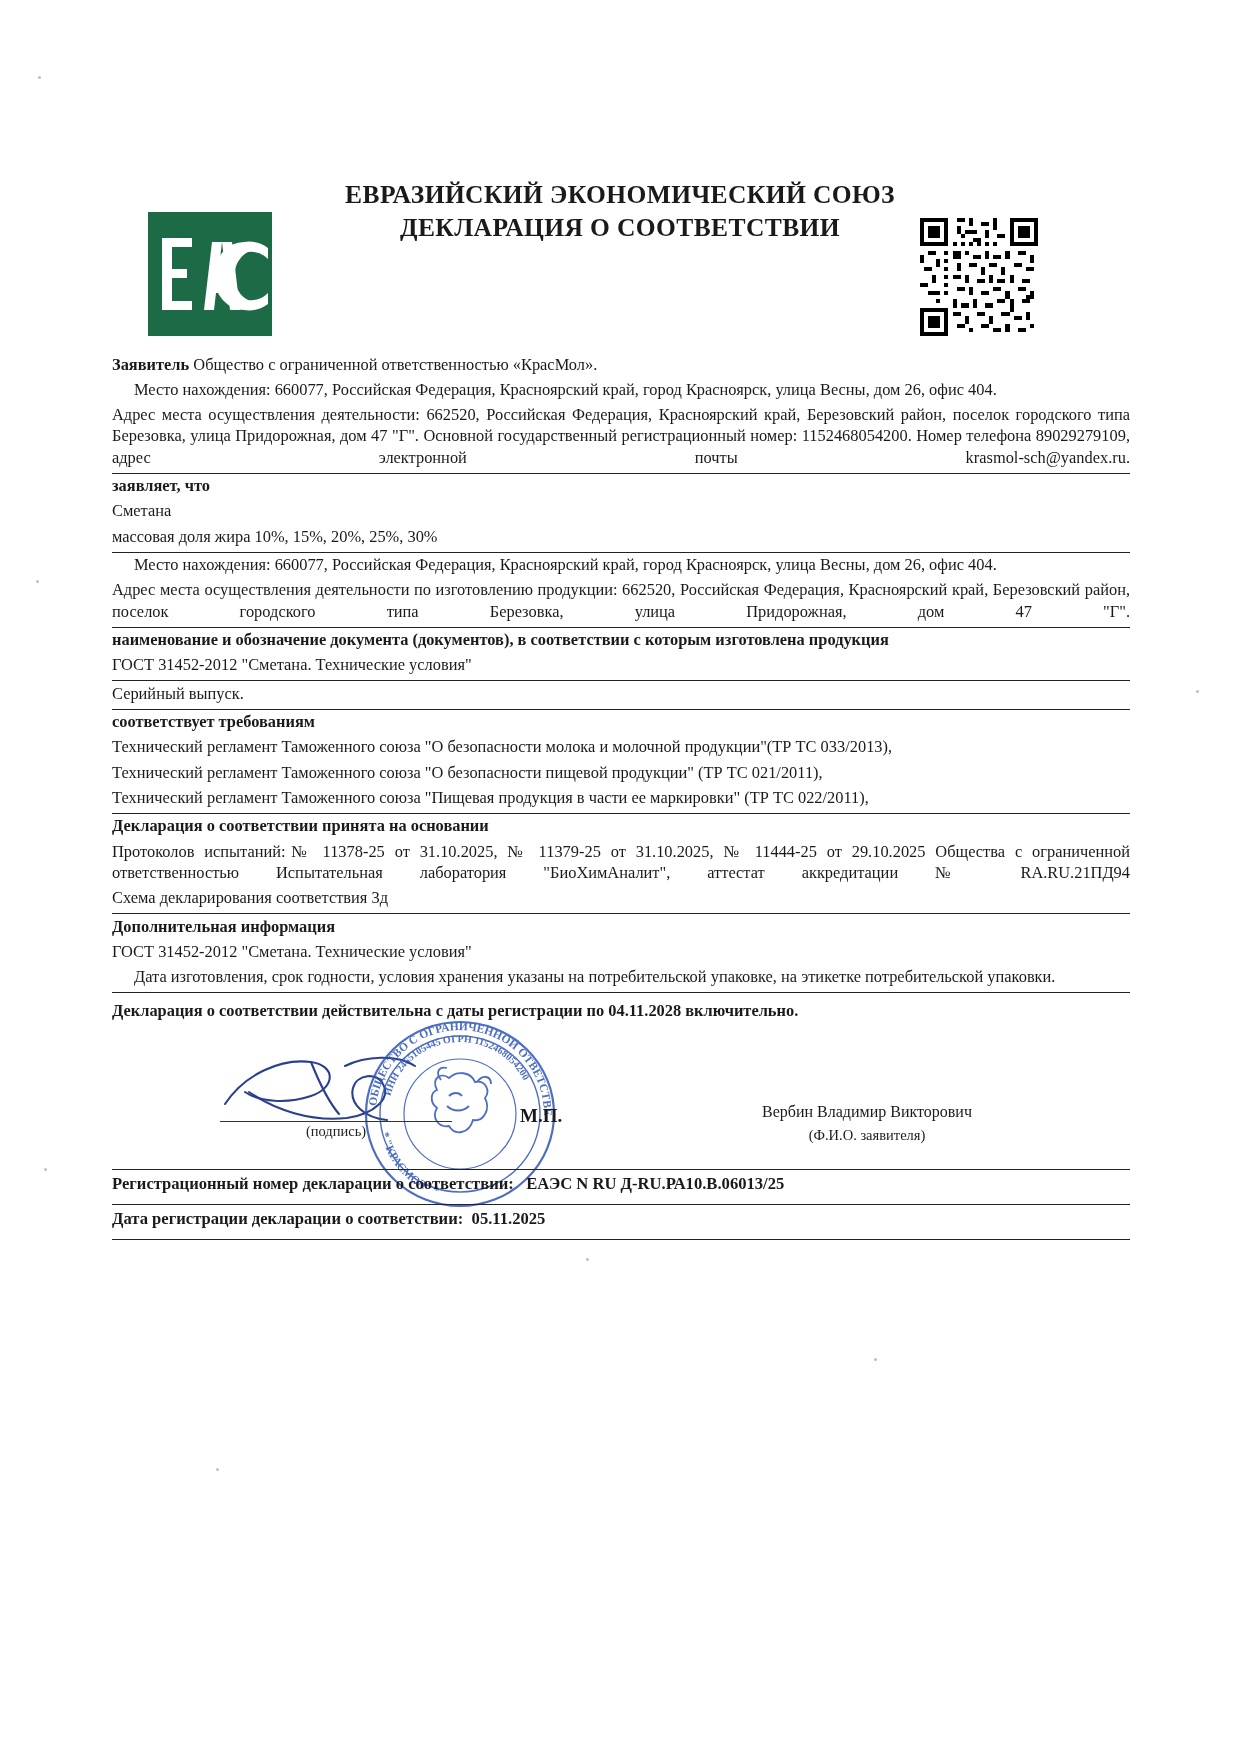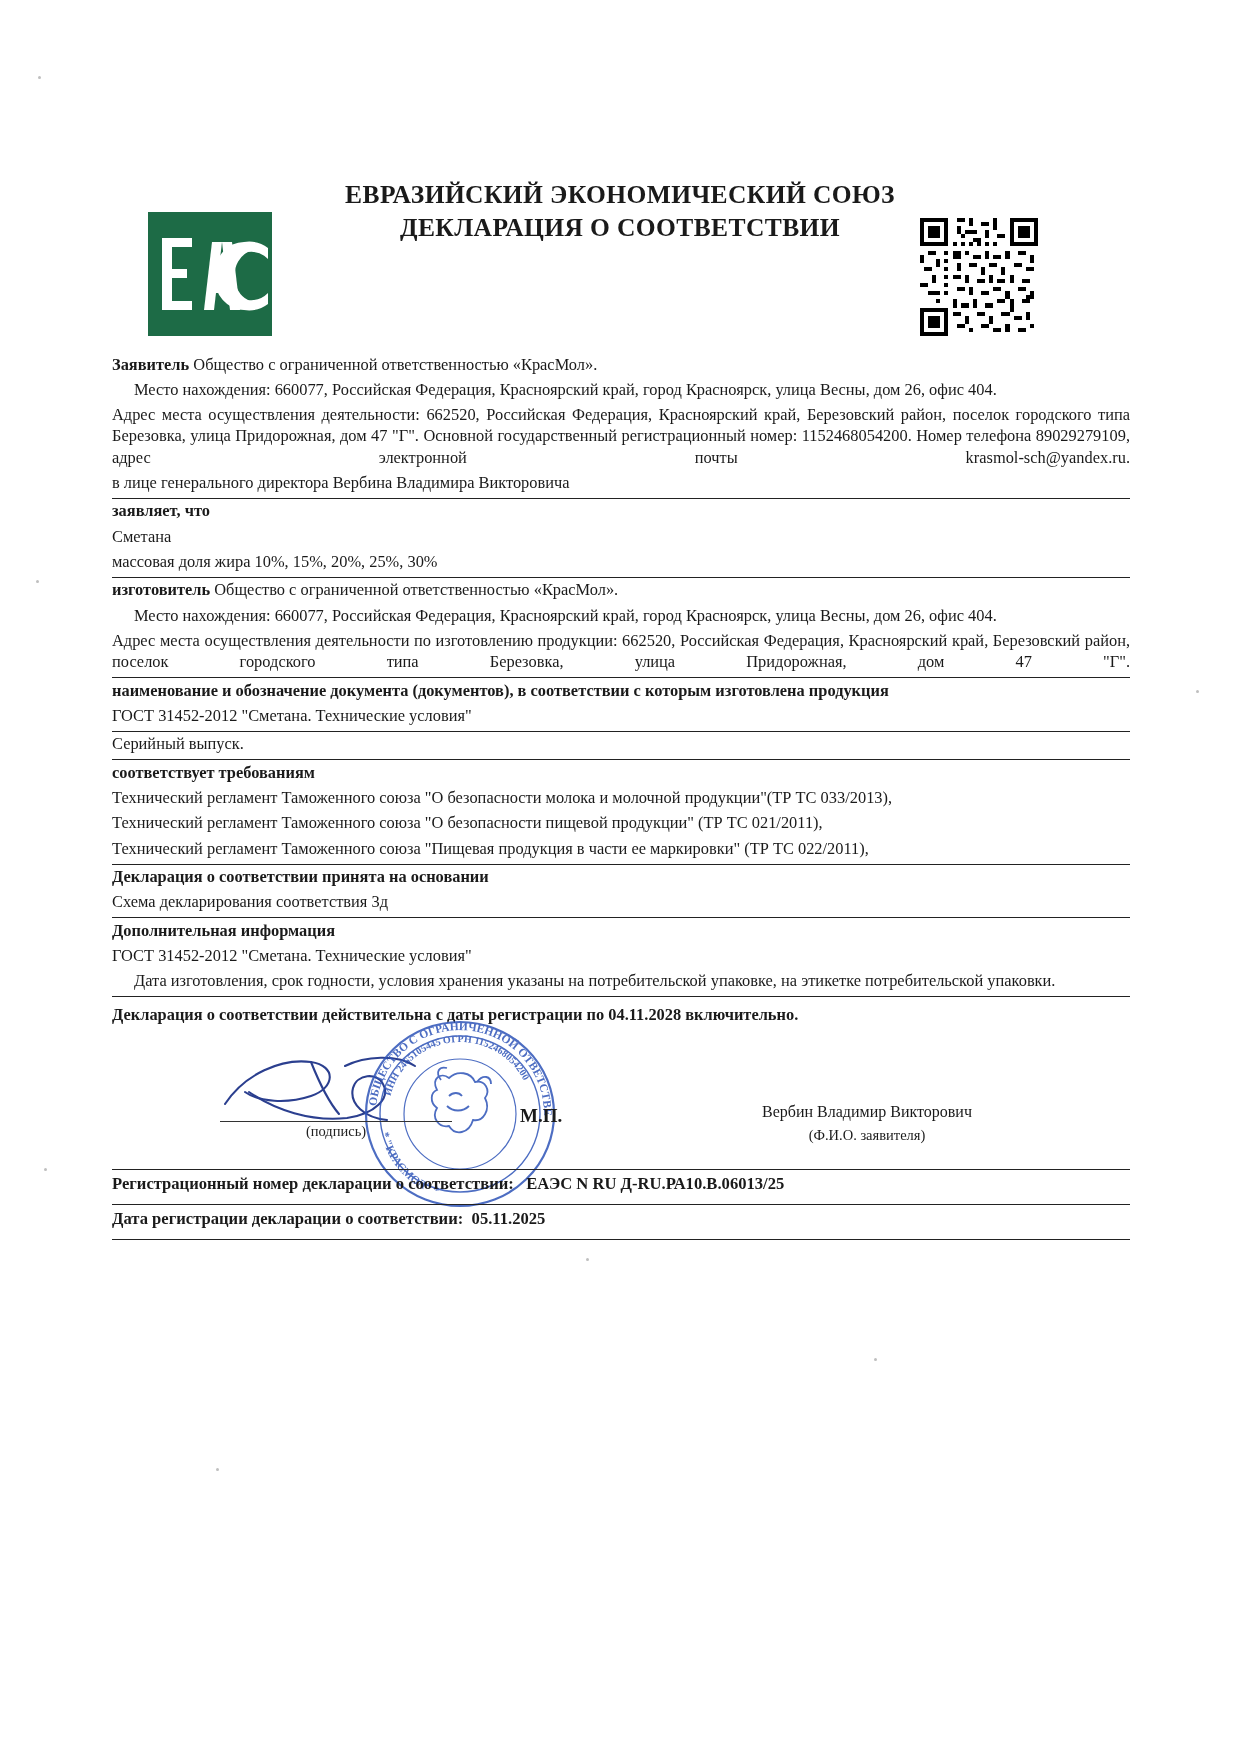--- a/index.html
+++ b/index.html
@@ -319,50 +319,46 @@
   </div>
 
   <div class="doc">
 
     <div class="row">
       <span class="lbl">Заявитель</span>
       <span>Общество с ограниченной ответственностью «КрасМол».</span>
     </div>
     <div class="row nowrap-justify">Место нахождения: 660077, Российская Федерация, Красноярский край, город Красноярск, улица Весны, дом 26, офис 404.</div>
     <div class="row spread">Адрес места осуществления деятельности: 662520, Российская Федерация, Красноярский край, Березовский район, поселок городского типа Березовка, улица Придорожная, дом 47 "Г". Основной государственный регистрационный номер: 1152468054200. Номер телефона 89029279109, адрес электронной почты krasmol-sch@yandex.ru.</div>
-    <div class="row">в лице генерального директора Вербина Владимира Викторовича</div>
     <div class="rule"></div>
 
     <div class="row lbl">заявляет, что</div>
     <div class="row">Сметана</div>
     <div class="row">массовая доля жира 10%, 15%, 20%, 25%, 30%</div>
     <div class="rule"></div>
 
-    <div class="row">
-      <span class="lbl">изготовитель</span>
-      <span>Общество с ограниченной ответственностью «КрасМол».</span>
-    </div>
     <div class="row nowrap-justify">Место нахождения: 660077, Российская Федерация, Красноярский край, город Красноярск, улица Весны, дом 26, офис 404.</div>
     <div class="row spread">Адрес места осуществления деятельности по изготовлению продукции: 662520, Российская Федерация, Красноярский край, Березовский район, поселок городского типа Березовка, улица Придорожная, дом 47 "Г".</div>
     <div class="rule"></div>
 
     <div class="row lbl">наименование и обозначение документа (документов), в соответствии с которым изготовлена продукция</div>
     <div class="row">ГОСТ 31452-2012  "Сметана. Технические условия"</div>
     <div class="rule"></div>
 
     <div class="row">Серийный выпуск.</div>
     <div class="rule"></div>
 
     <div class="row lbl">соответствует требованиям</div>
     <div class="row">Технический регламент Таможенного союза "О безопасности молока и молочной продукции"(ТР ТС 033/2013),</div>
     <div class="row">Технический регламент Таможенного союза "О безопасности пищевой продукции" (ТР ТС 021/2011),</div>
     <div class="row">Технический регламент Таможенного союза "Пищевая продукция в части ее маркировки" (ТР ТС 022/2011),</div>
     <div class="rule"></div>
 
     <div class="row lbl">Декларация о соответствии принята на основании</div>
+    <div class="row spread">Протоколов  испытаний:№ 11378-25 от 31.10.2025, № 11379-25 от 31.10.2025, № 11444-25 от 29.10.2025 Общества с ограниченной ответственностью Испытательная лаборатория "БиоХимАналит", аттестат аккредитации № RA.RU.21ПД94</div>
     <div class="row">Схема декларирования соответствия 3д</div>
     <div class="rule"></div>
 
     <div class="row lbl">Дополнительная информация</div>
     <div class="row">ГОСТ 31452-2012  "Сметана. Технические условия"</div>
     <div class="row nowrap-justify">Дата изготовления, срок годности, условия хранения указаны на потребительской упаковке, на этикетке потребительской упаковки.</div>
     <div class="rule"></div>
 
     <div class="row lbl" style="padding-top:7px;">Декларация о соответствии действительна с даты регистрации по 04.11.2028 включительно.</div>
   </div>

